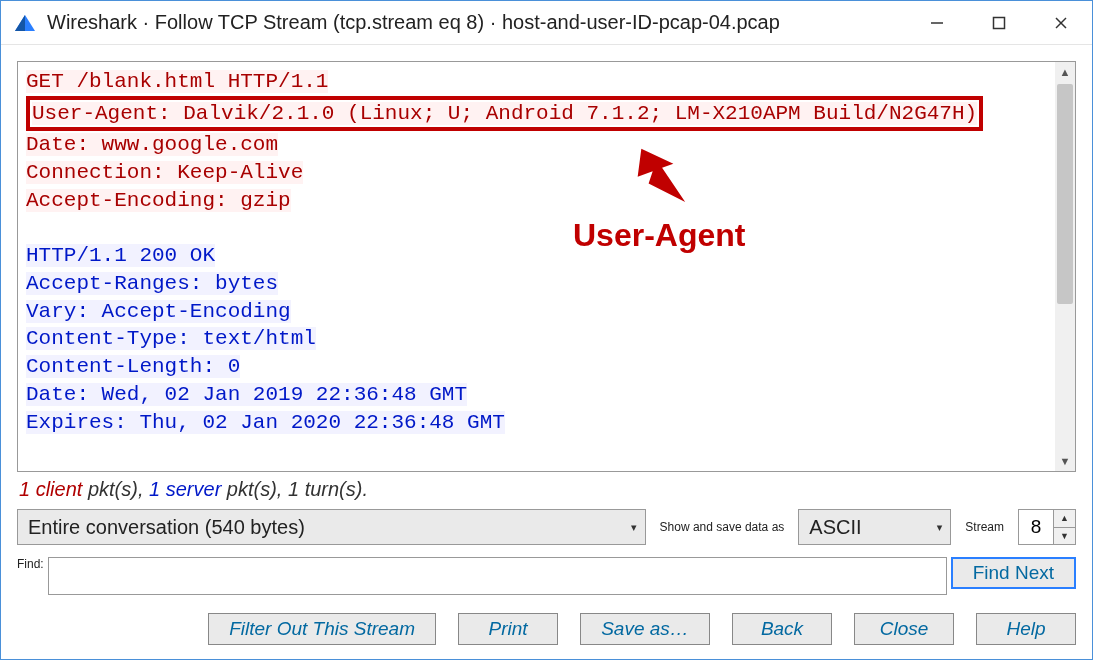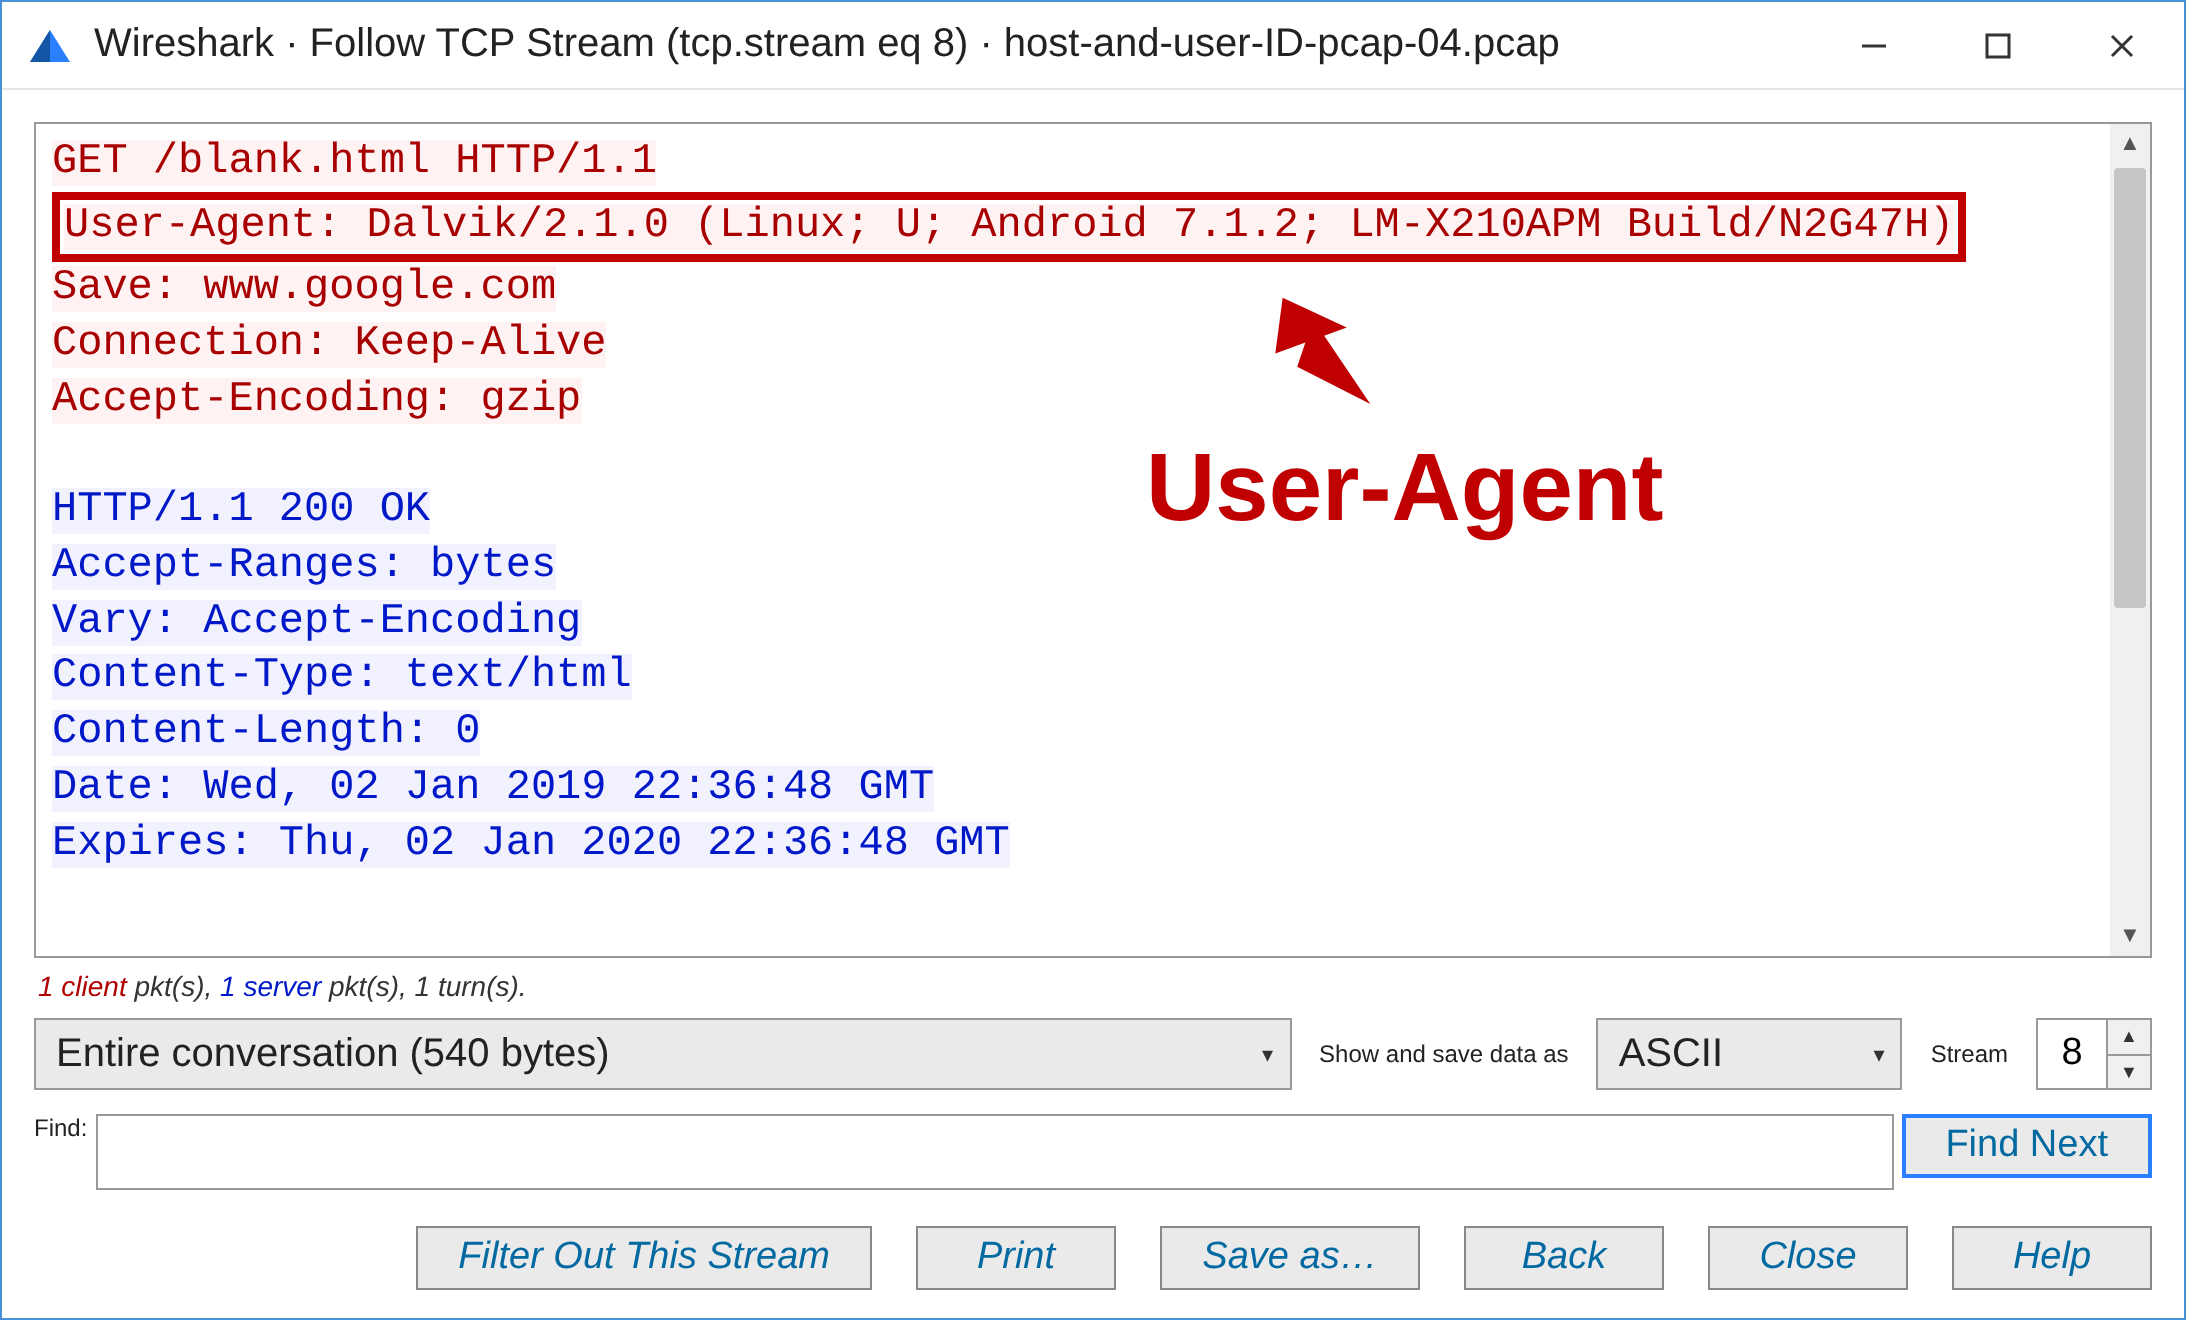--- a/index.html
+++ b/index.html
@@ -101,30 +101,30 @@
   .req { color: #a80000; background: #fff2f2; }
   .resp { color: #0018c8; background: #f2f2ff; margin-top: 20px; }
   .highlight-box {
     border: 4px solid #c00000;
     padding: 0 2px;
     display: inline-block;
   }
   .annotation {
     position: absolute;
     font-weight: 700;
-    font-size: 48px;
+    font-size: 32px;
     color: #c00000;
     font-family: "Segoe UI", Arial, sans-serif;
   }
   .arrow-annot {
     position: absolute;
   }
   .status-row {
     padding: 6px 2px 6px 2px;
-    font-size: 14px;
+    font-size: 20px;
     font-style: italic;
     color: #333;
   }
   .status-row .client { color: #b00000; }
   .status-row .server { color: #0018c8; }
   .controls-row {
     display: flex;
     align-items: center;
     gap: 14px;
     padding: 2px 0 8px 0;
@@ -240,21 +240,21 @@
           </svg>
       </div>
     </div>
   </div>
 
   <div class="content-area">
 
     <div class="stream-wrap">
       <div class="stream-content"><span class="req">GET /blank.html HTTP/1.1</span>
 <span class="highlight-box"><span class="req">User-Agent: Dalvik/2.1.0 (Linux; U; Android 7.1.2; LM-X210APM Build/N2G47H)</span></span>
-<span class="req">Save: www.google.com</span>
+<span class="req">Date: www.google.com</span>
 <span class="req">Connection: Keep-Alive</span>
 <span class="req">Accept-Encoding: gzip</span>
 
 <span class="resp">HTTP/1.1 200 OK</span>
 <span class="resp">Accept-Ranges: bytes</span>
 <span class="resp">Vary: Accept-Encoding</span>
 <span class="resp">Content-Type: text/html</span>
 <span class="resp">Content-Length: 0</span>
 <span class="resp">Date: Wed, 02 Jan 2019 22:36:48 GMT</span>
 <span class="resp">Expires: Thu, 02 Jan 2020 22:36:48 GMT</span></div>

